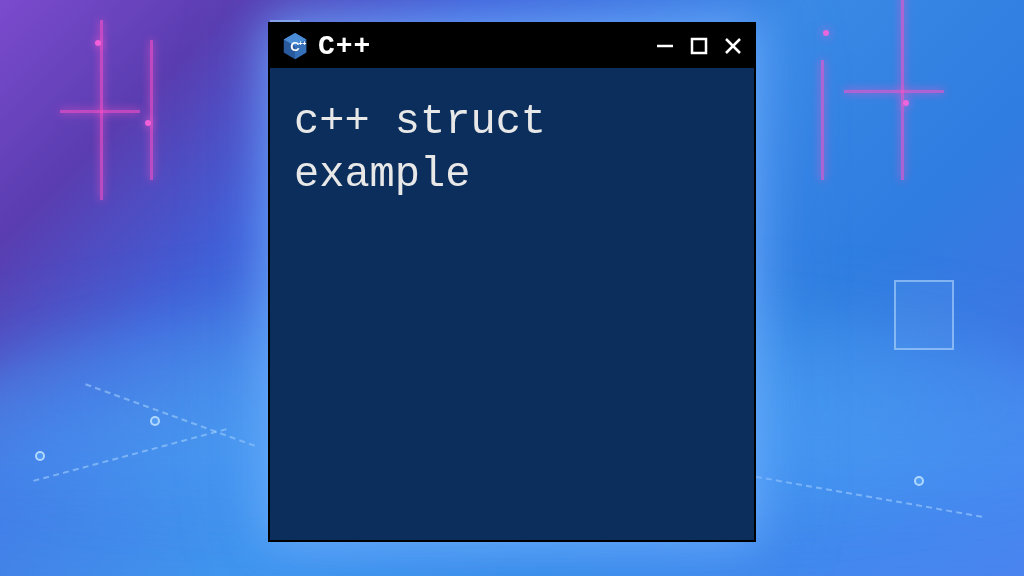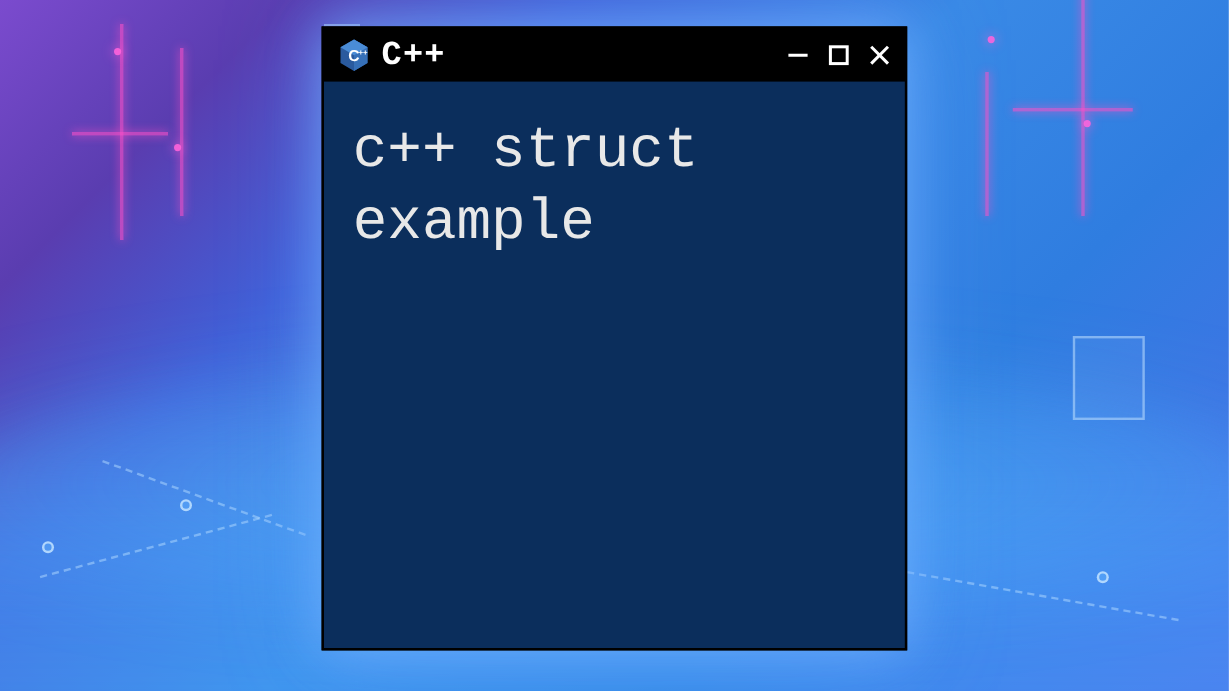--- a/index.html
+++ b/index.html
@@ -159,21 +159,21 @@
     .ctrl svg { width: 20px; height: 20px; }
     
     .terminal-body {
       background: #0b2e5c;
       height: calc(100% - 44px);
       padding: 28px 24px;
     }
     
     .terminal-text {
       color: #e8e8e8;
-      font-size: 48px;
+      font-size: 42px;
       font-family: 'Consolas', 'Courier New', monospace;
       line-height: 1.25;
       white-space: pre-wrap;
       letter-spacing: 0px;
     }
   </style>
 </head>
 <body>
 
 <div class="bg-layer">

